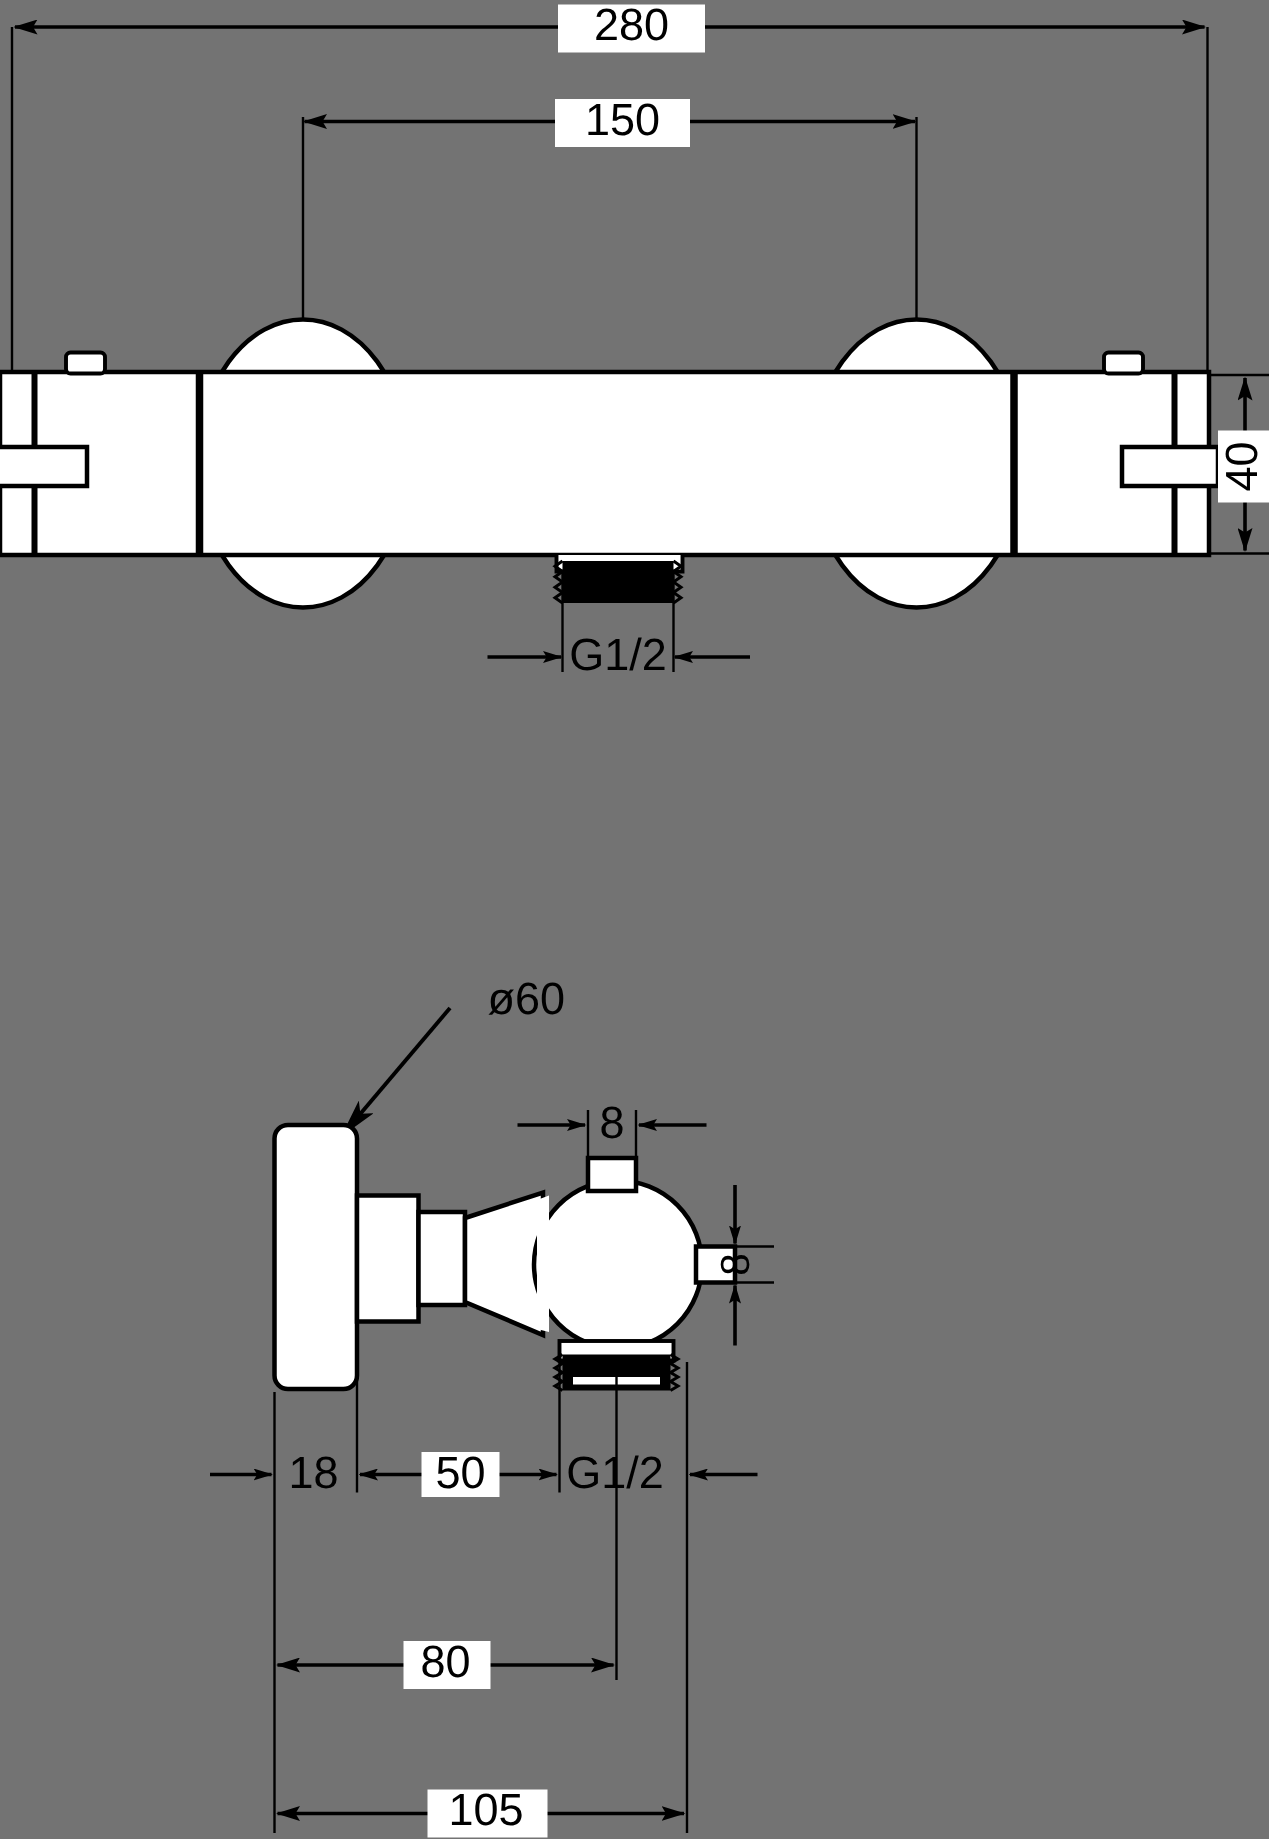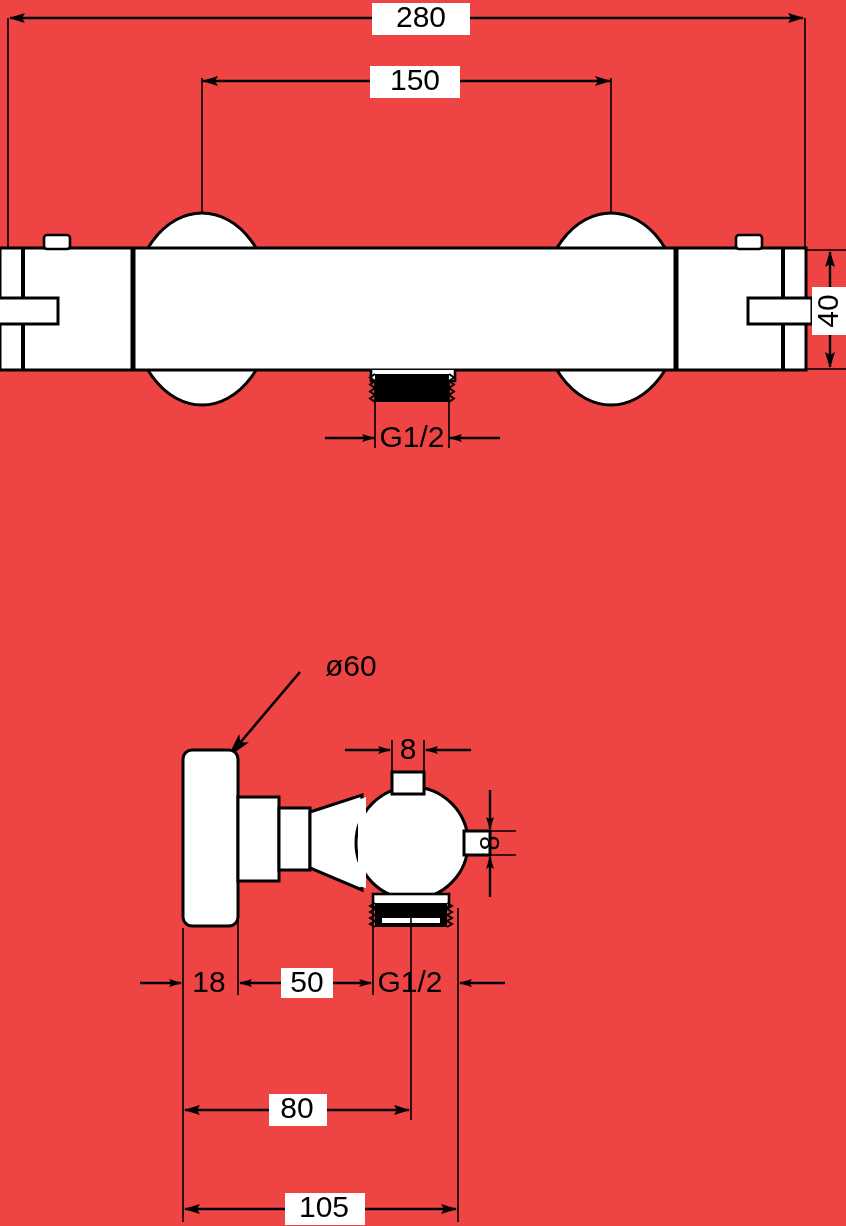--- a/index.html
+++ b/index.html
@@ -7,21 +7,21 @@
     padding: 0;
     background: #ffffff;
   }
   body {
     font-family: "Liberation Sans", sans-serif;
   }
   #sheet {
     position: relative;
     width: 846px;
     height: 1226px;
-    background: #ef4444;
+    background: #737373;
     overflow: hidden;
   }
   #sheet svg {
     display: block;
   }
   text {
     font-family: "Liberation Sans", sans-serif;
     fill: #000000;
   }
   .dim-text {

